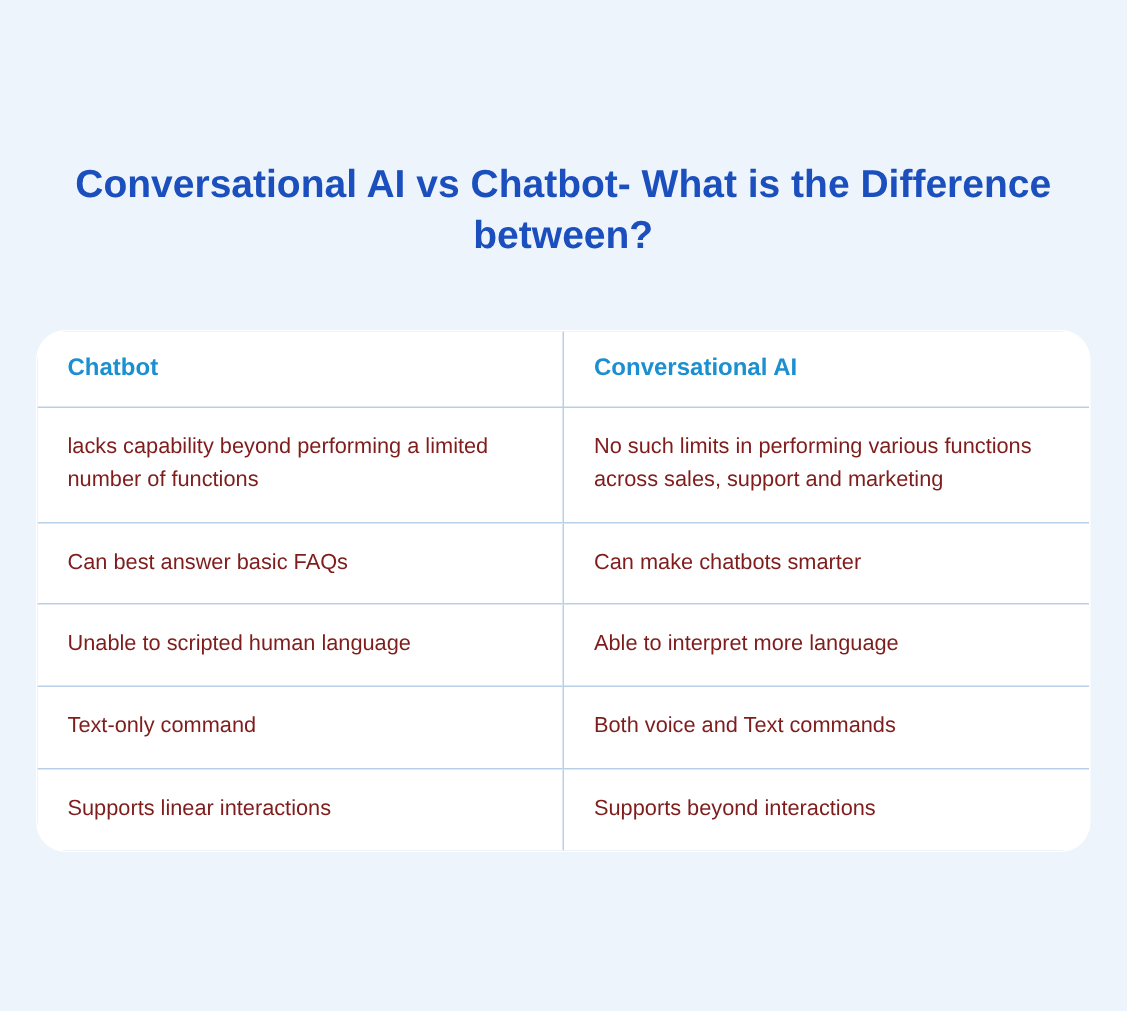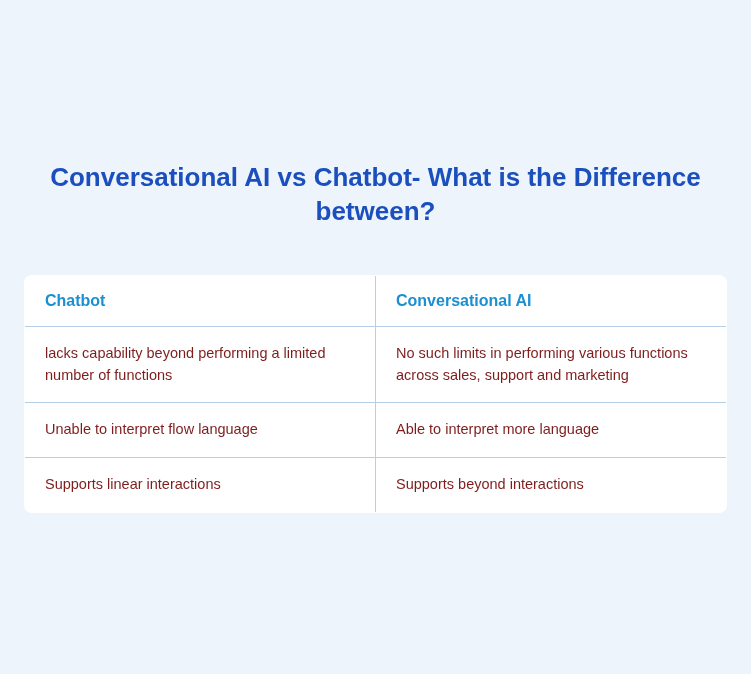--- a/index.html
+++ b/index.html
@@ -32,21 +32,21 @@
       font-weight: 800;
       margin-bottom: 46px;
       line-height: 1.3;
     }
 
     .comparison-table {
       width: 100%;
       border-collapse: collapse;
       background: #ffffff;
       border: 1.5px solid #b8cfe8;
-      border-radius: 8px;
+      border-radius: 20px;
       overflow: hidden;
     }
 
     .comparison-table thead tr th {
       padding: 16px 20px;
       font-size: 16px;
       font-weight: 700;
       color: #1a8fd1;
       background: #ffffff;
       border-bottom: 1.5px solid #b8cfe8;
@@ -94,22 +94,30 @@
         <th>Chatbot</th>
         <th>Conversational AI</th>
       </tr>
     </thead>
     <tbody id="table-body">
     <tr>
           <td>lacks capability beyond performing a limited number of functions</td>
           <td>No such limits in performing various functions across sales, support and marketing</td>
         </tr>
         <tr>
-          <td>Unable to interpret flow language</td>
+          <td>Can best answer basic FAQs</td>
+          <td>Can make chatbots smarter</td>
+        </tr>
+        <tr>
+          <td>Unable to scripted human language</td>
           <td>Able to interpret more language</td>
+        </tr>
+        <tr>
+          <td>Text-only command</td>
+          <td>Both voice and Text commands</td>
         </tr>
         <tr>
           <td>Supports linear interactions</td>
           <td>Supports beyond interactions</td>
         </tr>
       </tbody>
   </table>
 </div>
 
 </body></html>

